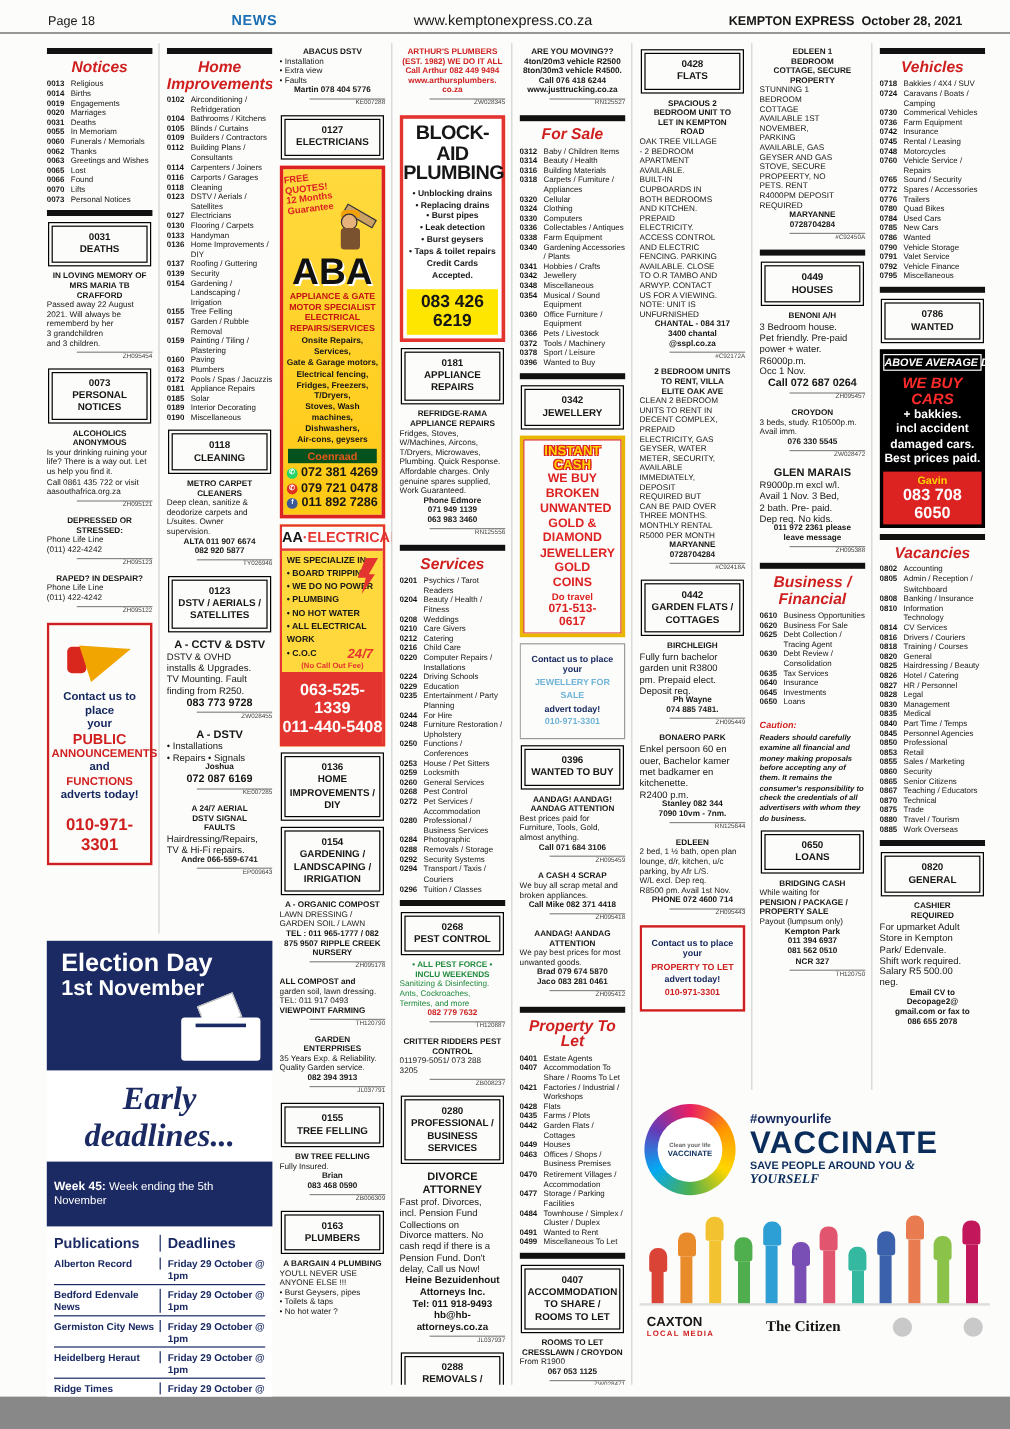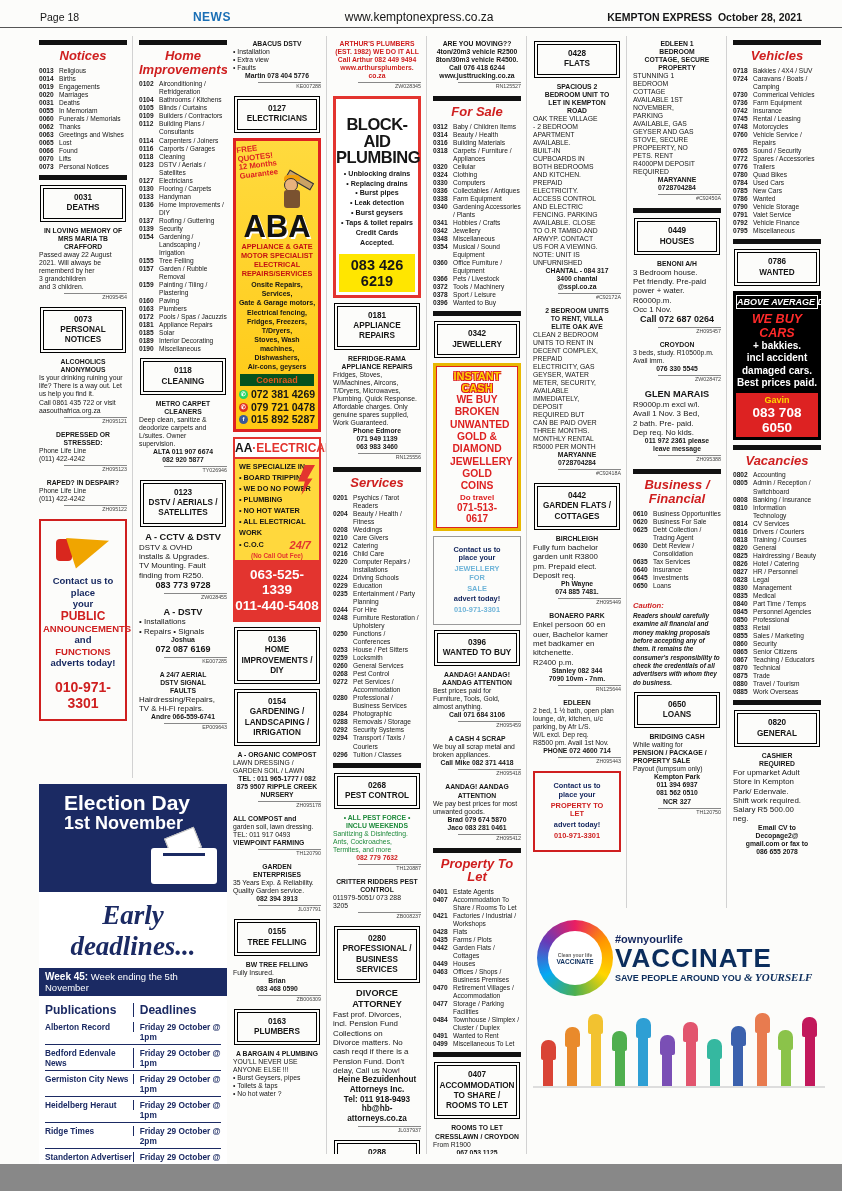--- a/index.html
+++ b/index.html
@@ -39,21 +39,21 @@
   .s-b{font-weight:700}
   .s-bc{font-weight:800;text-align:center}
   .s-BC{font-weight:800;text-align:center;font-size:9px}
   .s-rc{color:#cf1f1f;font-weight:800;text-align:center}
   .s-gc{color:#1f8a3c;font-weight:800;text-align:center}
   .s-gp{color:#1f8a3c}
   .s-nb{color:#14265e;font-weight:800;text-align:center}
   .s-rb{color:#cf1f1f;font-weight:800;text-align:center}
   .s-lb{color:#6fb4d8;font-weight:800;text-align:center}
   .ref{font-size:5.3px;color:#444;text-align:right;border-top:1px solid #888;margin-top:2px;width:72%;margin-left:auto}
-  .contact{padding:7px 13px;margin:5px 0;text-align:center}
+  .contact{padding:7px 3px;margin:5px 0;text-align:center}
   .contact .ln{font-size:7.4px;margin:2px 0}
   .b-red{border:2px solid #cf1f1f}
   .b-gray{border:1.5px solid #9a9a9a}
   
   .mega{border:2px solid #cf1f1f;text-align:center;padding:8px 2px;margin:6px 0}
   .mg-art{width:58px;height:40px;margin:0 auto 6px;position:relative}
   .mg-cone{position:absolute;right:2px;top:2px;width:0;height:0;border-top:16px solid transparent;border-bottom:16px solid transparent;border-left:40px solid #f0a500;transform:rotate(-18deg)}
   .mg-back{position:absolute;left:2px;top:10px;width:16px;height:22px;background:#d9271e;border-radius:4px}
   .mg-n{color:#14265e;font-weight:800;font-size:9.5px;line-height:1.25}
   .mg-r{color:#cf1f1f;font-weight:900;font-size:12px;line-height:1.1}
@@ -80,21 +80,21 @@
   .aae-top .t2{color:#e3342f}.aae-top .dot{color:#e3342f}
   .aae-bodywrap{position:relative;padding:3px 4px 0}
   .bolt{position:absolute;right:4px;top:6px;width:17px;height:30px;background:#e3342f;clip-path:polygon(40% 0,100% 0,55% 45%,85% 45%,20% 100%,40% 55%,0 55%)}
   .aae-spec{font-weight:900;font-size:7.3px;line-height:1.5}
   .aae-coc{display:flex;justify-content:space-between;align-items:center;font-weight:900;font-size:7.3px;padding-right:4px}
   .aae-247{color:#e3342f;font-size:11px;font-style:italic}
   .aae-fee{color:#e3342f;text-align:center;font-weight:800;font-size:6.4px;margin:1px 0}
   .aae-ph{background:#e3342f;color:#fff;font-weight:900;font-size:13.5px;text-align:center;line-height:1.15;padding:7px 0}
   
   .bk{border:3px solid #e3342f;margin:5px 0;background:#fff}
-  .bk-name{font-size:16.5px;font-weight:900;text-align:center;letter-spacing:-.5px;line-height:1;margin-top:17px}
+  .bk-name{font-size:16.5px;font-weight:900;text-align:center;letter-spacing:-.5px;line-height:1;margin-top:4px}
   .bk-items{font-size:7.1px;font-weight:600;text-align:center;line-height:1.4;padding:4px 2px 2px}
   .bk-ph{background:#ffe600;font-weight:900;font-size:14.5px;text-align:center;padding:3px 0;margin:3px}
   
   .inst{border:3px solid #e8b800;box-shadow:inset 0 0 0 1px #d22;text-align:center;padding:4px 14px;margin:5px 0}
   .inst-t{color:#ffd400;font-weight:900;font-size:11px;text-shadow:1px 1px 0 #d22,-1px -1px 0 #d22,1px -1px 0 #d22,-1px 1px 0 #d22}
   .inst-l{color:#d22;font-weight:900;font-size:10.3px;line-height:1.2}
   .inst-n{color:#d22;font-weight:700;font-size:8px}
   .inst-p{color:#d22;font-weight:900;font-size:10px}
   
   .wb{background:#000;color:#fff;text-align:center;padding:3px;margin:5px 0}
@@ -103,36 +103,36 @@
   .wb-w{font-weight:800;font-size:10px;line-height:1.25}
   .wb-g{background:#d22;margin-top:3px;padding:2px 0}
   .wb-name{color:#ffd400;font-weight:800;font-size:9px}
   .wb-ph{color:#fff;font-weight:900;font-size:13.5px}
   
   .caution{margin:4px 0}
   .ca-h{color:#cf1f1f;font-weight:800;font-style:italic;font-size:7.6px}
   .ca-b{font-style:italic;font-weight:600;font-size:6.4px;line-height:1.3}
   
   .elx{margin-top:6px;background:#fff}
-  .elx-top{background:#1b2a63;color:#fff;position:relative;height:100px;padding:8px 0 0 25px}
+  .elx-top{background:#1b2a63;color:#fff;position:relative;height:100px;padding:8px 0 0 12px}
   .elx-t1{font-weight:900;font-size:21px;line-height:1}
   .elx-t2{font-weight:900;font-size:18px}
   .elx-box{position:absolute;right:10px;bottom:8px;width:66px;height:36px;background:#fff;border-radius:3px}
   .elx-slot{position:absolute;left:12px;top:5px;width:42px;height:3px;background:#1b2a63}
   .elx-paper{position:absolute;right:28px;bottom:38px;width:30px;height:20px;background:#fff;border:1px solid #bbb;transform:rotate(-22deg)}
   .elx-script{color:#1b2a63;font-family:"Liberation Serif",serif;font-style:italic;font-weight:700;font-size:27px;text-align:center;padding:8px 0 6px}
-  .elx-week{background:#1b2a63;color:#fff;font-size:9.5px;padding:3px 6px}
+  .elx-week{background:#1b2a63;color:#fff;font-size:9.5px;padding:16px 6px}
   .elx-week b{font-size:10px}
   .elx-tbl{padding:4px 6px 2px}
   .erow{display:flex;border-bottom:1px solid #1b2a63;font-size:8.3px;color:#1b2a63;font-weight:700;padding:2.5px 0;align-items:baseline}
   .erow div:first-child{flex:1.08;border-right:1px solid #1b2a63;margin-right:6px}
   .erow div:last-child{flex:1}
   .ehead{font-size:12px;font-weight:900;border-bottom:none}
   
-  .vaxrow{display:flex;align-items:center;gap:2px;padding:12px 4px 4px}
+  .vaxrow{display:flex;align-items:center;gap:12px;padding:12px 4px 4px}
   .vx-ring{width:76px;height:76px;border-radius:50%;flex:none;background:conic-gradient(#e91e63,#ff9800,#ffd600,#4caf50,#03a9f4,#673ab7,#e91e63);display:flex;align-items:center;justify-content:center}
   .vx-inner{width:54px;height:54px;border-radius:50%;background:#fff;display:flex;flex-direction:column;align-items:center;justify-content:center;text-align:center}
   .vx-r1{font-size:5px;font-weight:700;color:#666}
   .vx-r2{font-size:6.5px;font-weight:900;color:#0b2d5c}
   .vx-tag{color:#14265e;font-weight:800;font-size:11px}
   .vx-big{color:#0b2d5c;font-weight:900;font-size:26px;letter-spacing:1px;line-height:1}
   .vx-sub{font-weight:800;color:#0b2d5c;font-size:9px}
   .vx-sub i{font-family:"Liberation Serif",serif;font-size:11px}
   
   .hands{display:flex;align-items:flex-end;gap:5px;height:86px;padding:0 6px;border-bottom:2px solid #ddd}
@@ -518,21 +518,21 @@
           <div class="aba-ph">
             <span class="ic ic-wa">✆</span>
             <span>072 381 4269</span>
           </div>
           <div class="aba-ph">
             <span class="ic ic-ph">✆</span>
             <span>079 721 0478</span>
           </div>
           <div class="aba-ph">
             <span class="ic ic-fb">f</span>
-            <span>015 892 5287</span>
+            <span>011 892 7286</span>
           </div>
         </div>
         <div class="aae">
           <div class="aae-top"><span>AA</span><span class="dot">·</span><span class="t2">ELECTRICAL</span></div>
           <div class="aae-bodywrap">
             <div class="bolt"></div>
             <div class="aae-spec">
               <div>WE SPECIALIZE IN:</div>
               <div>• BOARD TRIPPING</div>
               <div>• WE DO NO POWER</div>
@@ -1504,16 +1504,22 @@
             </div>
             <div class="hand">
               <div class="palm" style="height:20px;background:#8bc34a"></div>
               <div class="arm" style="height:36px;background:#8bc34a"></div>
             </div>
             <div class="hand">
               <div class="palm" style="height:20px;background:#c2185b"></div>
               <div class="arm" style="height:49px;background:#c2185b"></div>
             </div>
           </div>
+          <div class="logos">
+            <div class="lg-cax"><span>CAXTON</span><small>LOCAL MEDIA</small></div>
+            <div class="lg-cit">The Citizen</div>
+            <div class="lg-dot"></div>
+            <div class="lg-dot"></div>
+          </div>
         </div>
     </div>
   </div>
 </div>
 
 </body></html>

